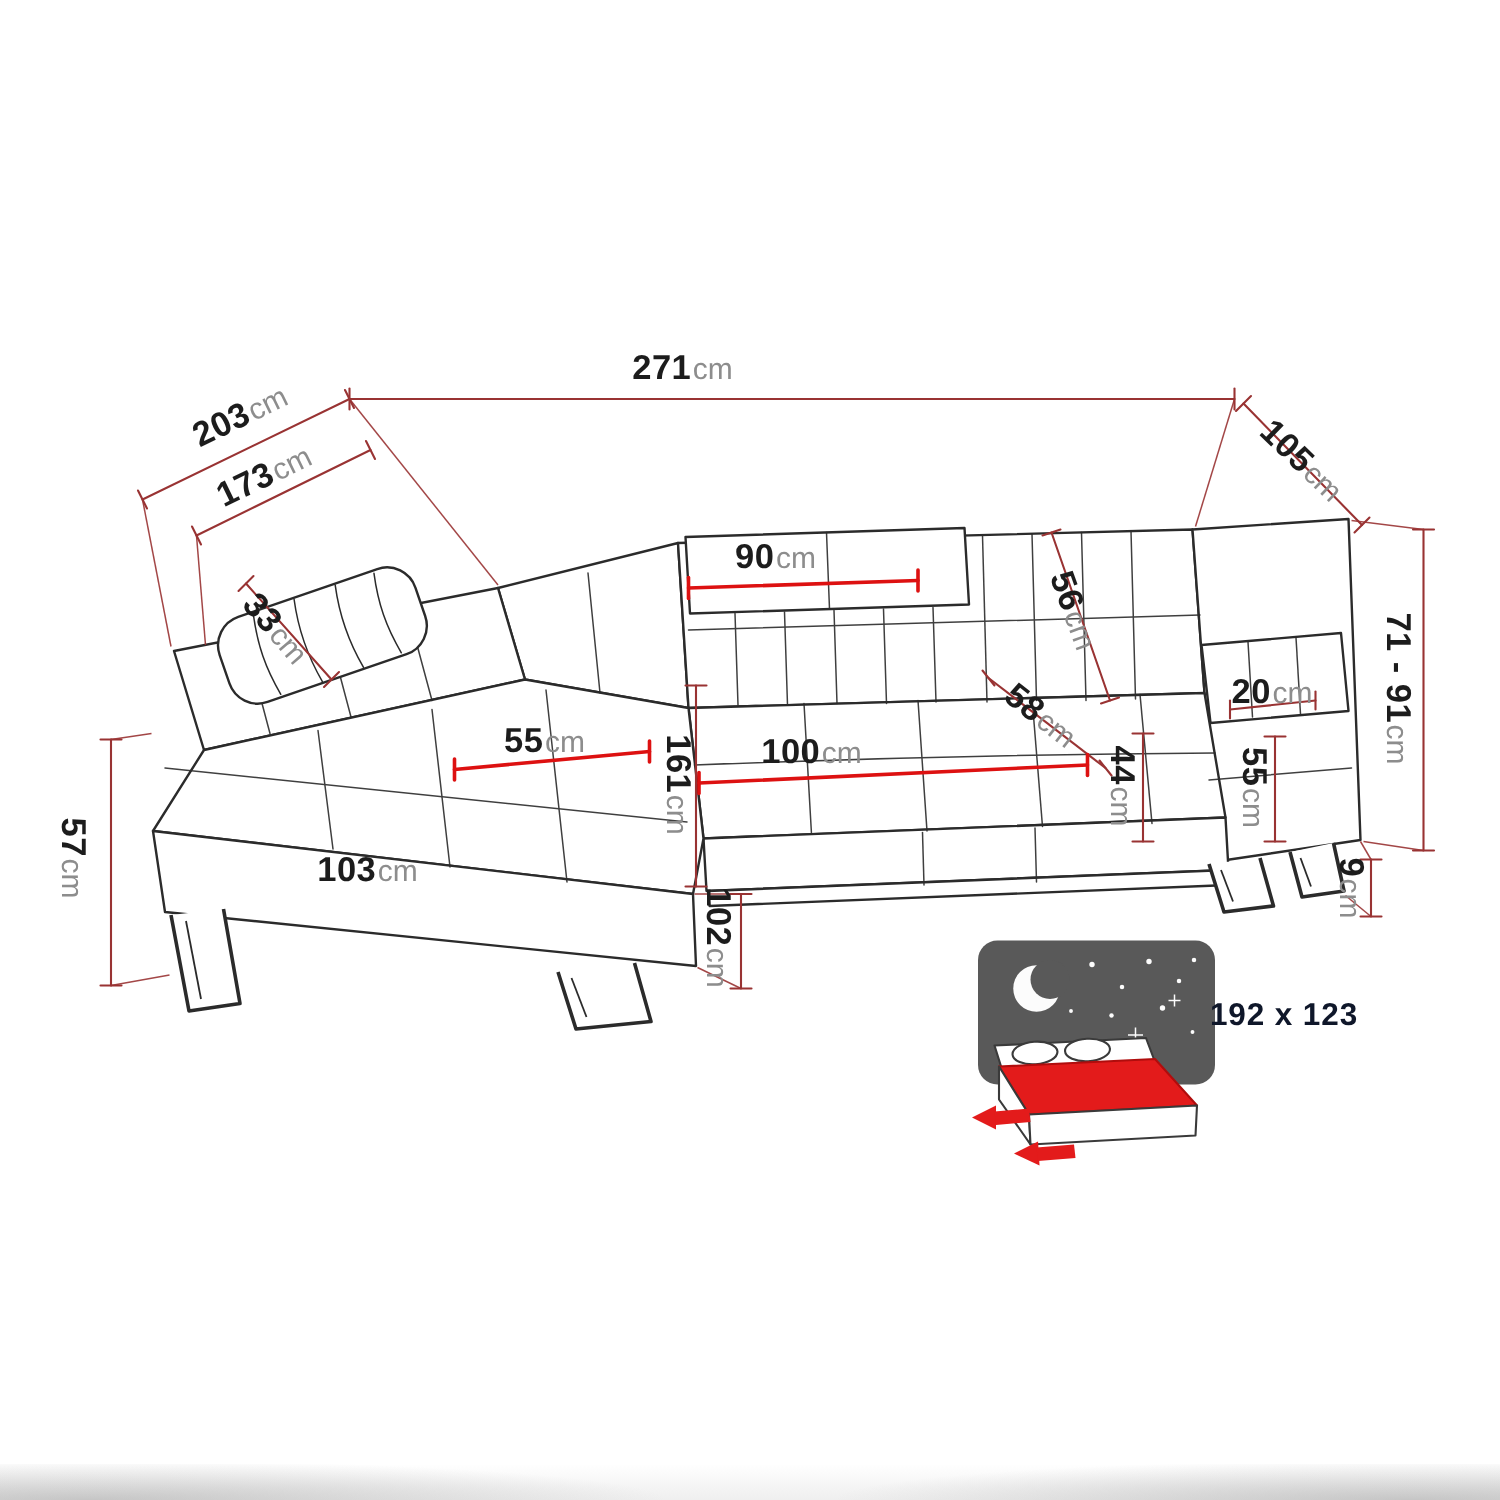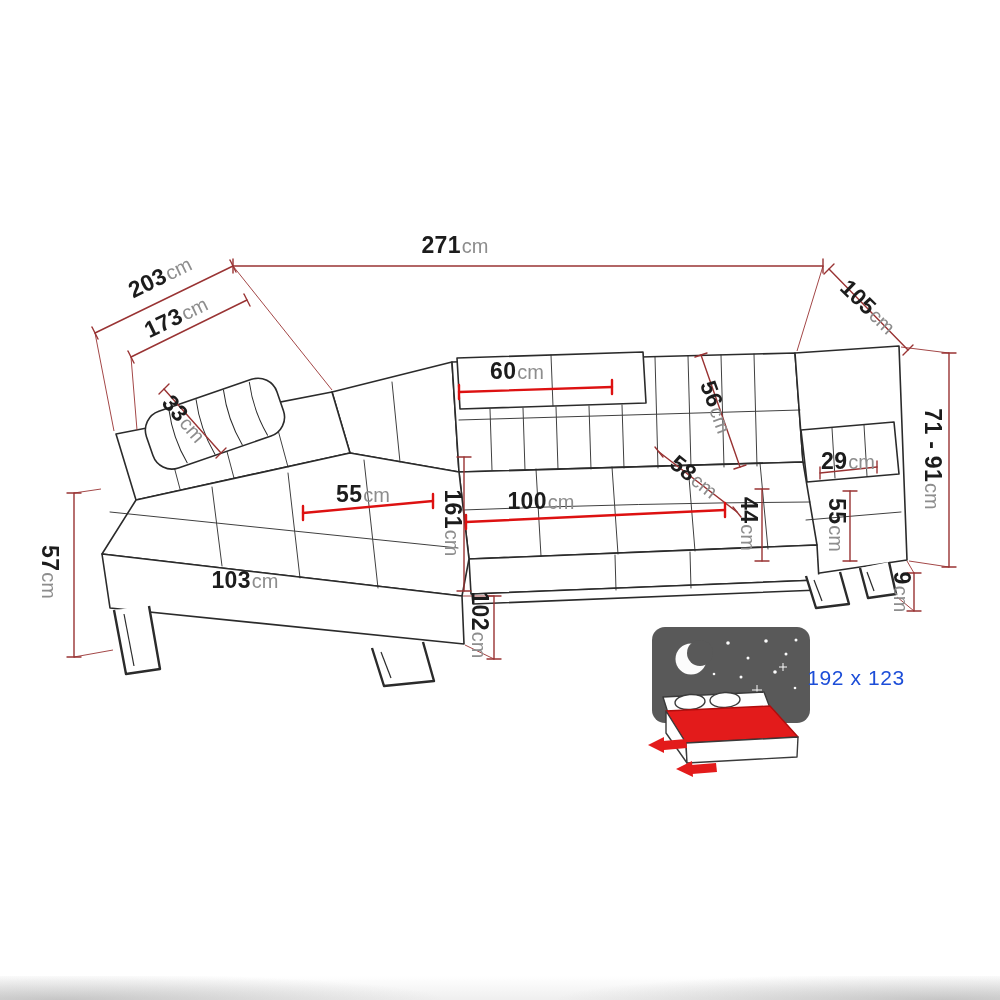--- a/index.html
+++ b/index.html
@@ -4,21 +4,21 @@
 <style>
   *{box-sizing:border-box;margin:0;padding:0}
   html,body{width:1000px;height:1000px;background:#fff}
   body{font-family:"Liberation Sans","DejaVu Sans",sans-serif}
   #stage{position:relative;width:1000px;height:1000px;background:#fff;overflow:hidden}
   #art{position:absolute;left:0;top:0}
   .dim{position:absolute;white-space:nowrap;line-height:1;
        transform:translate(-50%,-50%) rotate(var(--r,0deg))}
   .dim .num{font-weight:700;font-size:23px;color:#1c1c1c;letter-spacing:.3px}
   .dim .unit{font-weight:400;font-size:20px;color:#8d8d8d;margin-left:1px}
-  .dim.sleep .num{font-weight:400;font-size:21px;color:#1d4ed8;letter-spacing:.6px}
+  .dim.sleep .num{font-weight:700;font-size:21px;color:#0f172a;letter-spacing:.6px}
   #stage::after{content:"";position:absolute;left:0;bottom:0;width:100%;height:24px;
     background:
       radial-gradient(55% 160% at 6% 100%, rgba(90,90,90,.28), rgba(90,90,90,0) 70%),
       radial-gradient(55% 160% at 94% 100%, rgba(90,90,90,.28), rgba(90,90,90,0) 70%),
       linear-gradient(to top, rgba(120,120,120,.12), rgba(120,120,120,0));
     pointer-events:none}
 </style>
 </head>
 <body>
 
@@ -221,33 +221,33 @@
   <div class="dim" style="left:160px;top:277px;--r:-26deg">
     <span class="num">203</span><span class="unit">cm</span>
   </div>
   <div class="dim" style="left:176px;top:317px;--r:-26deg">
     <span class="num">173</span><span class="unit">cm</span>
   </div>
   <div class="dim" style="left:868px;top:307px;--r:44deg">
     <span class="num">105</span><span class="unit">cm</span>
   </div>
   <div class="dim" style="left:517px;top:371px">
-    <span class="num">60</span><span class="unit">cm</span>
+    <span class="num">90</span><span class="unit">cm</span>
   </div>
   <div class="dim" style="left:184px;top:419px;--r:49deg">
     <span class="num">33</span><span class="unit">cm</span>
   </div>
   <div class="dim" style="left:716px;top:407px;--r:70deg">
     <span class="num">56</span><span class="unit">cm</span>
   </div>
   <div class="dim" style="left:694px;top:477px;--r:38deg">
     <span class="num">58</span><span class="unit">cm</span>
   </div>
   <div class="dim" style="left:848px;top:461px">
-    <span class="num">29</span><span class="unit">cm</span>
+    <span class="num">20</span><span class="unit">cm</span>
   </div>
   <div class="dim" style="left:932px;top:459px;--r:90deg">
     <span class="num">71 - 91</span><span class="unit">cm</span>
   </div>
   <div class="dim" style="left:363px;top:494px">
     <span class="num">55</span><span class="unit">cm</span>
   </div>
   <div class="dim" style="left:541px;top:501px">
     <span class="num">100</span><span class="unit">cm</span>
   </div>

